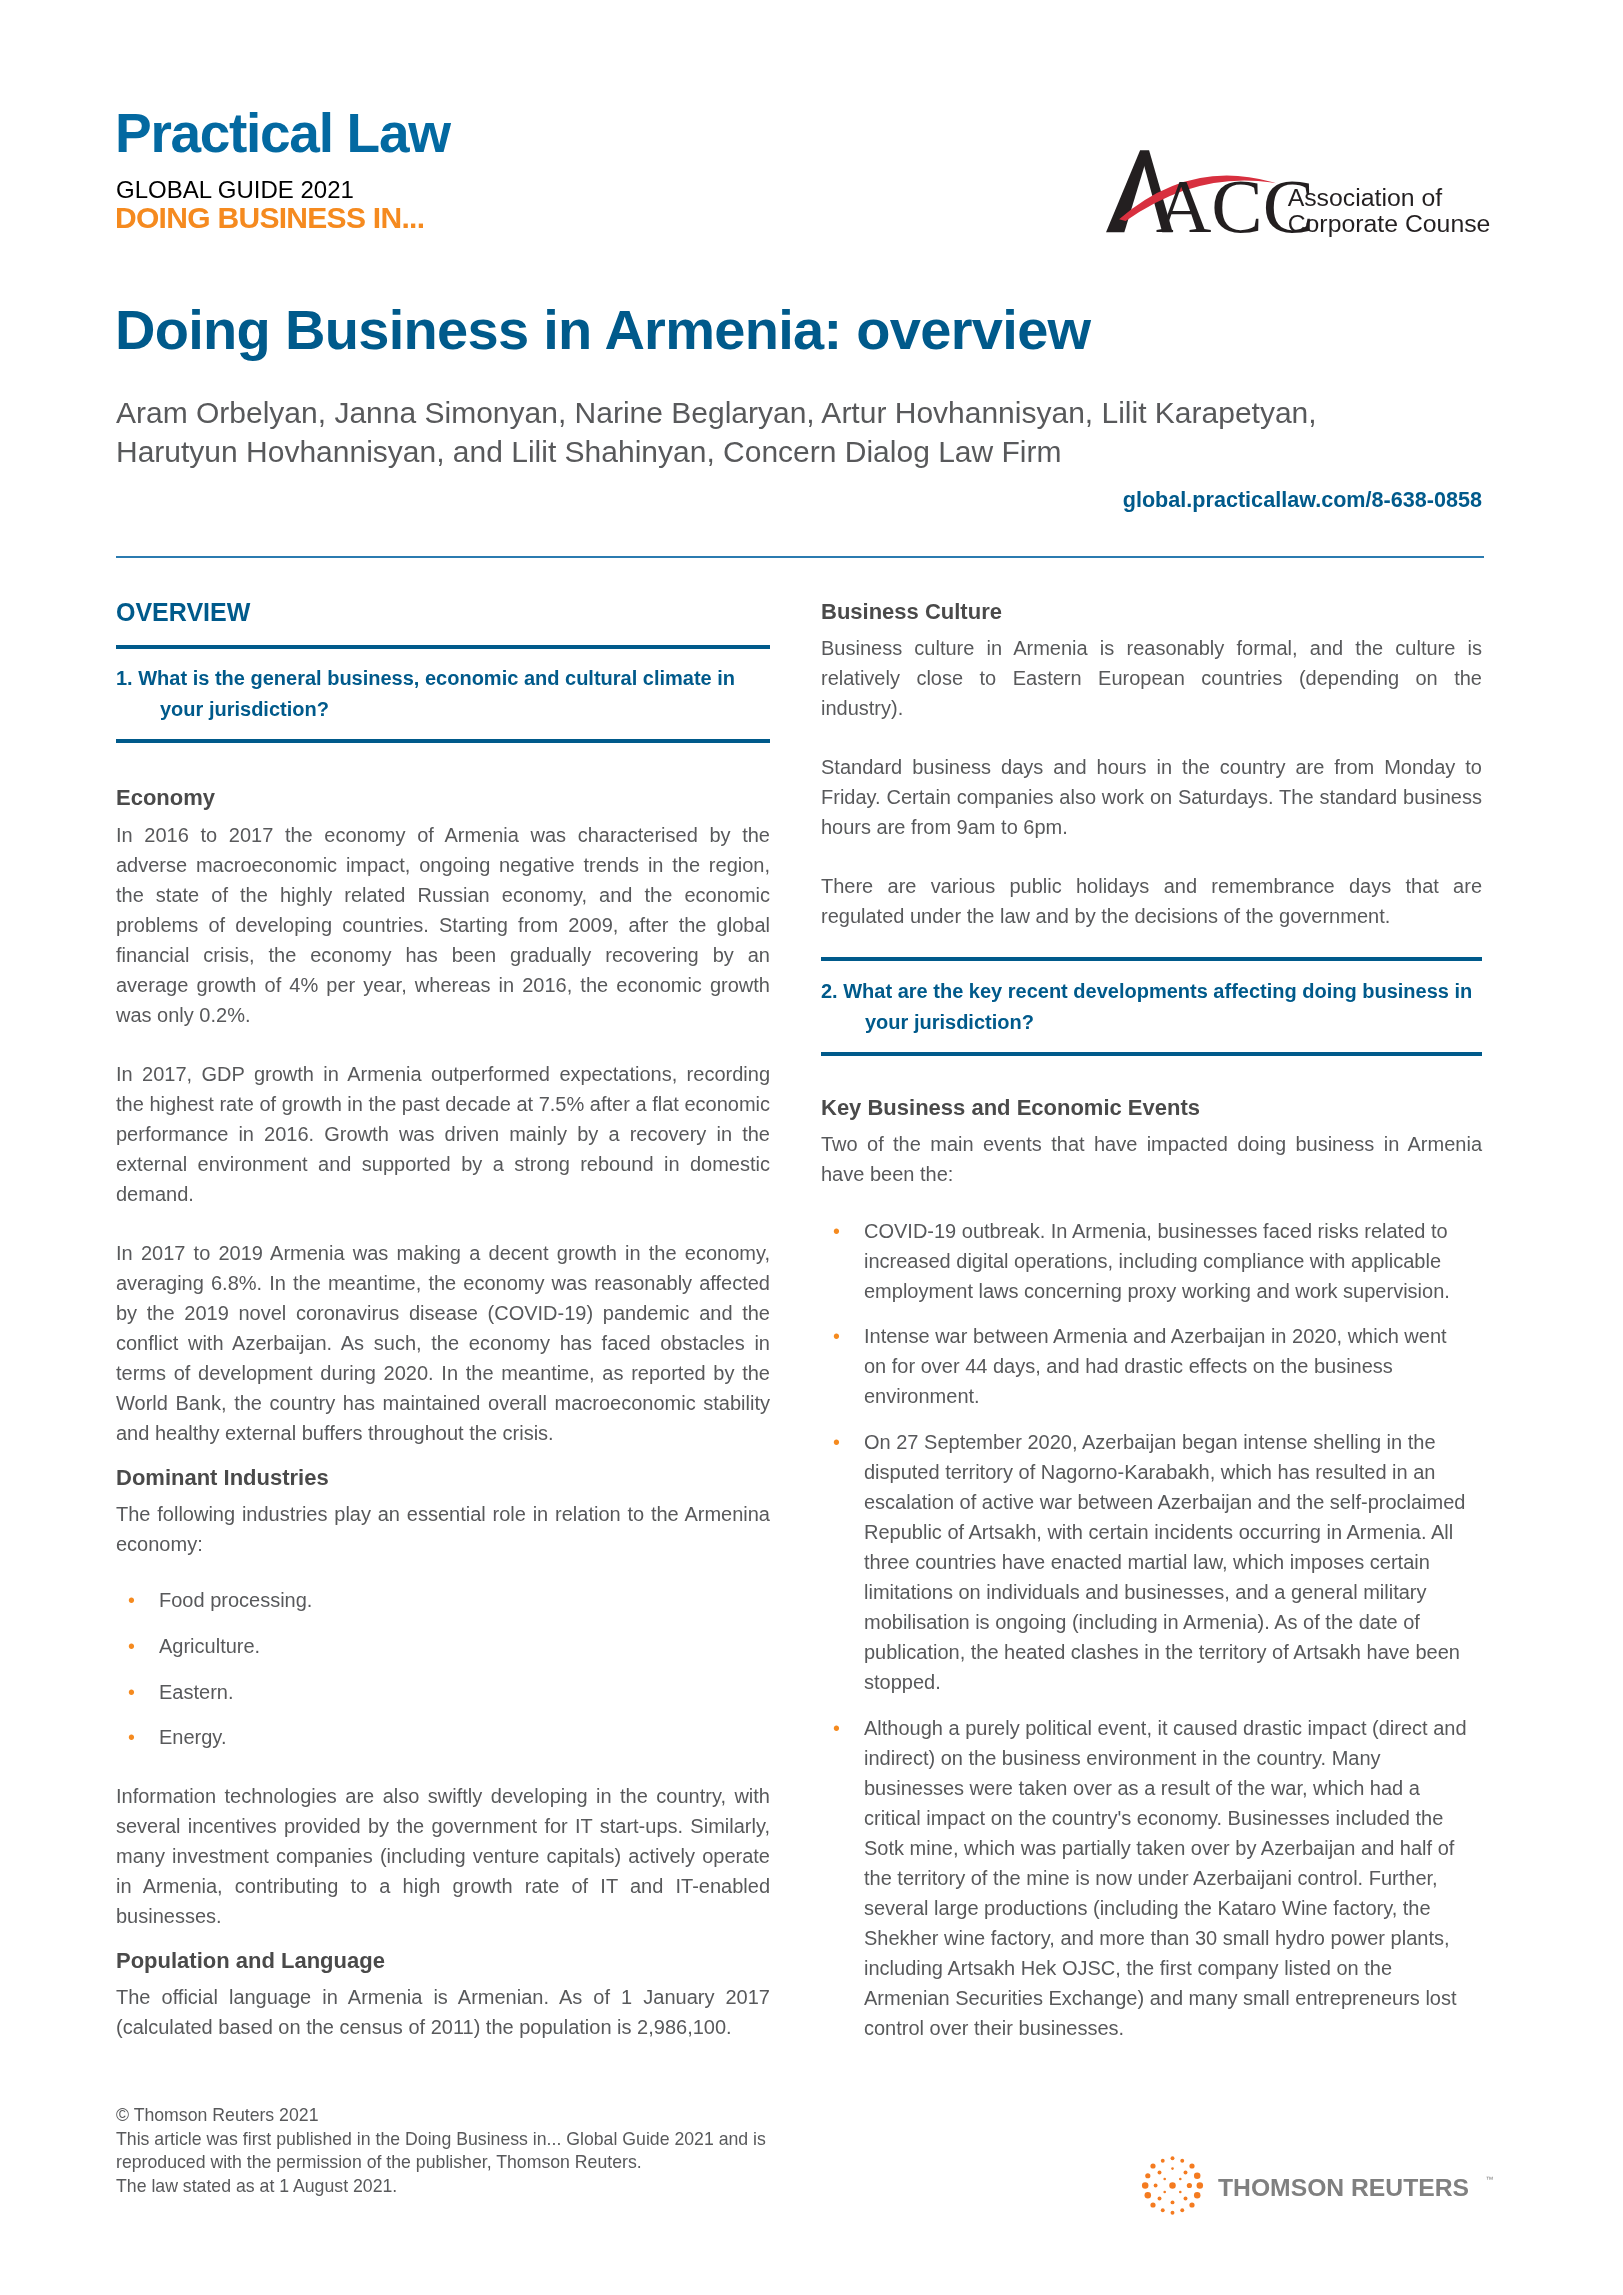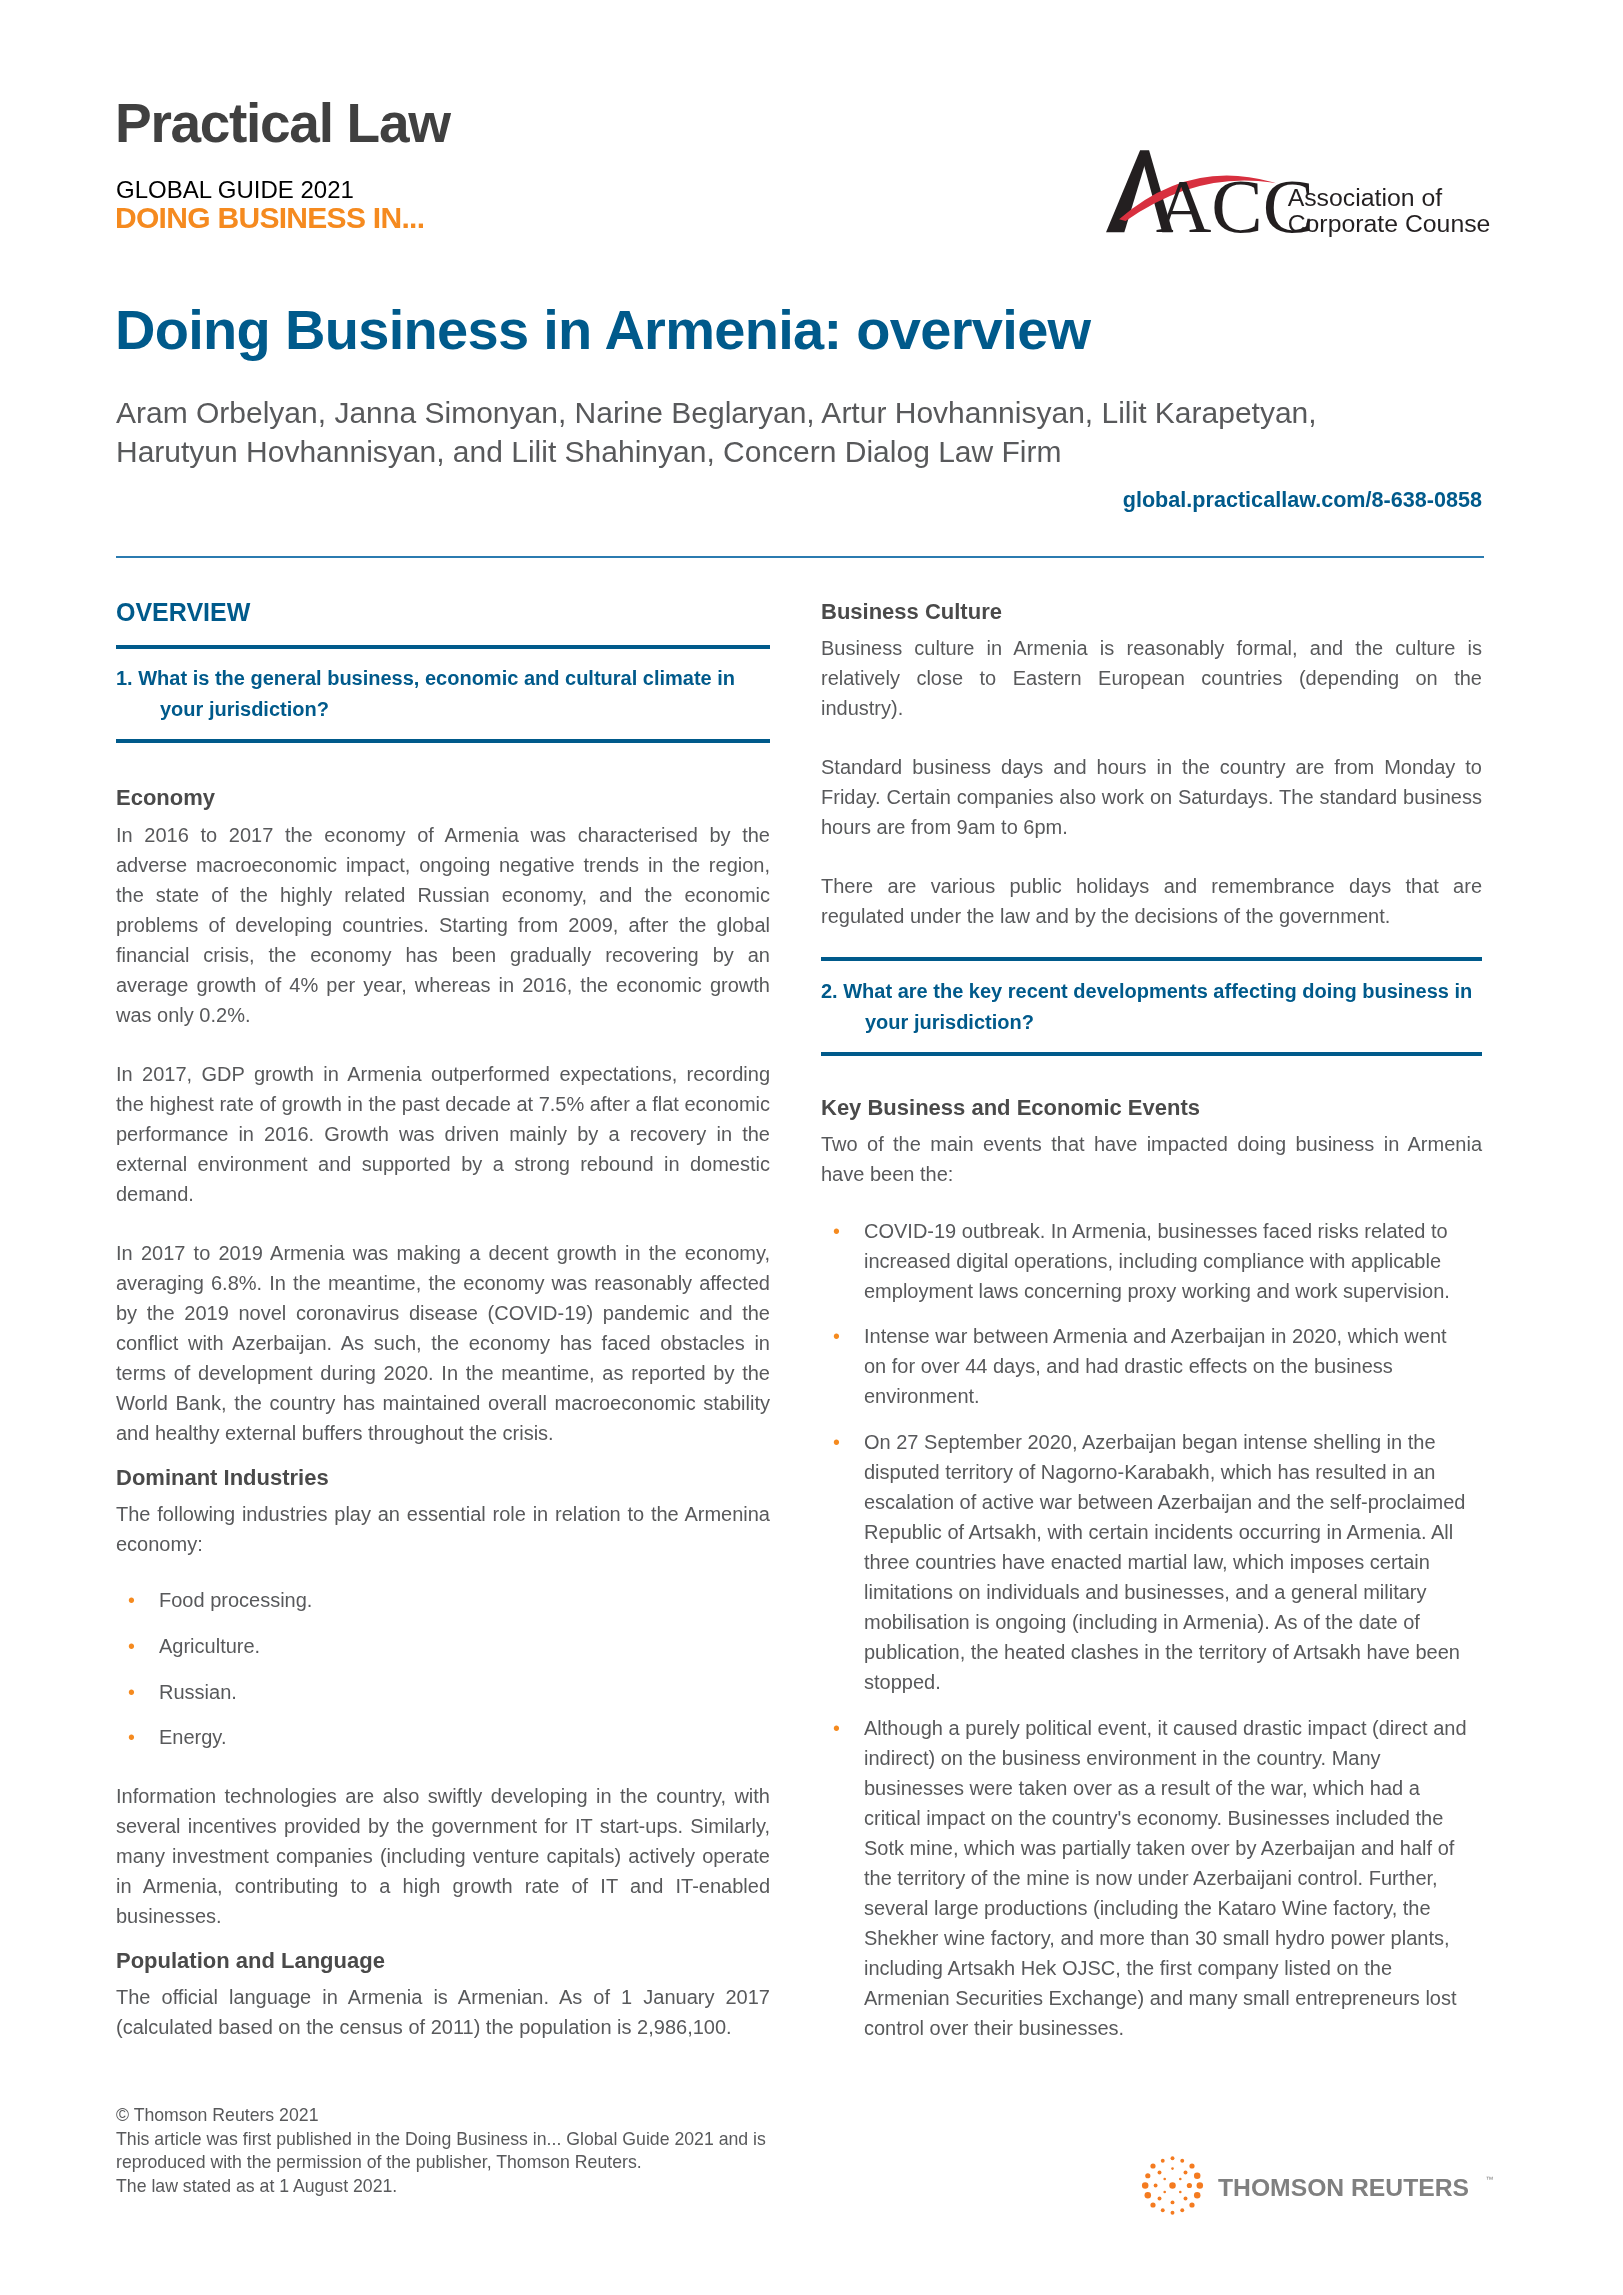--- a/index.html
+++ b/index.html
@@ -4,21 +4,21 @@
 <style>
   html, body { margin: 0; padding: 0; background: #ffffff; }
   body {
     width: 1623px; height: 2295px; position: relative; overflow: hidden;
     font-family: "Liberation Sans", "DejaVu Sans", sans-serif;
     color: #58595b;
   }
   .abs { position: absolute; }
 
   
-  .brand { left: 115px; top: 96px; font-size: 55px; font-weight: bold; color: #404040; letter-spacing: -1.3px; line-height: 1; }
+  .brand { left: 115px; top: 106px; font-size: 55px; font-weight: bold; color: #0369a1; letter-spacing: -1.3px; line-height: 1; }
   .guide { left: 116px; top: 178px; font-size: 24px; color: #000000; line-height: 1; }
   .series { left: 115px; top: 203px; font-size: 30px; font-weight: bold; color: #f58a1f; letter-spacing: -0.7px; line-height: 1; }
 
   .acc-logo { left: 1099px; top: 144px; width: 393px; height: 98px; }
 
   .title { left: 115px; top: 302px; font-size: 56px; font-weight: bold; color: #005a8b; letter-spacing: -0.7px; line-height: 1; }
   .authors { left: 116px; top: 393px; width: 1374px; font-size: 30px; color: #58595b; line-height: 39px; }
   .link { top: 487px; right: 141px; font-size: 21.6px; font-weight: bold; color: #005a8b; text-decoration: none; margin-left: 28px; }
   .hrule { left: 116px; top: 556px; width: 1368px; height: 2px; background: #2b7bb0; }
 
@@ -84,21 +84,21 @@
   <div class="gap"></div>
   <p class="body">In 2017 to 2019 Armenia was making a decent growth in the economy, averaging 6.8%. In the meantime, the economy was reasonably affected by the 2019 novel coronavirus disease (COVID-19) pandemic and the conflict with Azerbaijan. As such, the economy has faced obstacles in terms of development during 2020. In the meantime, as reported by the World Bank, the country has maintained overall macroeconomic stability and healthy external buffers throughout the crisis.</p>
   <div style="height:17px"></div>
 
   <div class="sub">Dominant Industries</div>
   <p class="body">The following industries play an essential role in relation to the Armenina economy:</p>
   <div class="gap-sm"></div>
   <ul class="bullets short">
     <li>Food processing.</li>
     <li>Agriculture.</li>
-    <li>Russian.</li>
+    <li>Eastern.</li>
     <li>Energy.</li>
   </ul>
   <div style="height:13px"></div>
   <p class="body">Information technologies are also swiftly developing in the country, with several incentives provided by the government for IT start-ups. Similarly, many investment companies (including venture capitals) actively operate in Armenia, contributing to a high growth rate of IT and IT-enabled businesses.</p>
   <div style="height:17px"></div>
 
   <div class="sub">Population and Language</div>
   <p class="body">The official language in Armenia is Armenian. As of 1 January 2017 (calculated based on the census of 2011) the population is 2,986,100.</p>
 </div>
 

